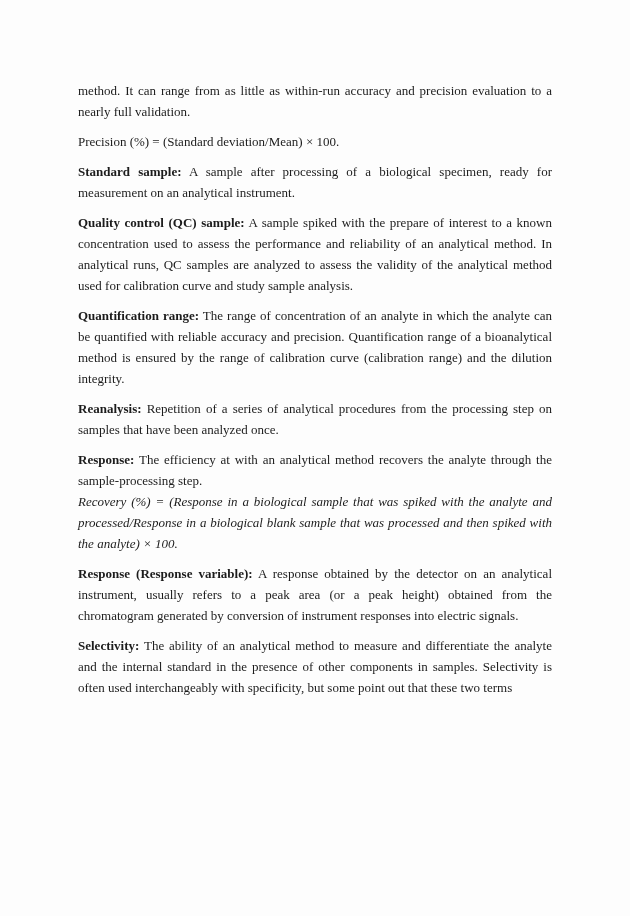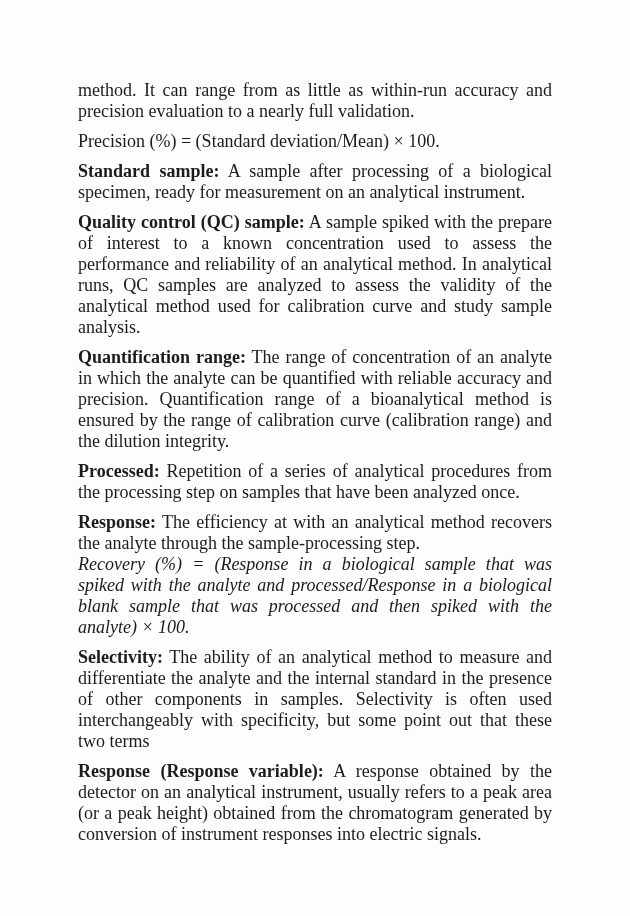--- a/index.html
+++ b/index.html
@@ -9,21 +9,21 @@
   }
   .page {
     position: relative;
     width: 630px;
     height: 916px;
     margin: 0 auto;
     background: #fdfdfd;
     box-sizing: border-box;
     padding: 80px 78px 0 78px;
     font-family: "Liberation Serif", "DejaVu Serif", serif;
-    font-size: 18px;
+    font-size: 13px;
     line-height: 21px;
     color: #1c1c1c;
     overflow: hidden;
   }
   p.para {
     margin: 0 0 9px 0;
     text-align: justify;
   }
   .term {
     font-weight: bold;
@@ -58,34 +58,34 @@
     <span class="term">Quality control (QC) sample:</span>
     <span>A sample spiked with the prepare of interest to a known concentration used to assess the performance and reliability of an analytical method. In analytical runs, QC samples are analyzed to assess the validity of the analytical method used for calibration curve and study sample analysis.</span>
   </p>
 
   <p class="para">
     <span class="term">Quantification range:</span>
     <span>The range of concentration of an analyte in which the analyte can be quantified with reliable accuracy and precision. Quantification range of a bioanalytical method is ensured by the range of calibration curve (calibration range) and the dilution integrity.</span>
   </p>
 
   <p class="para">
-    <span class="term">Processed:</span>
+    <span class="term">Reanalysis:</span>
     <span>Repetition of a series of analytical procedures from the processing step on samples that have been analyzed once.</span>
   </p>
 
   <p class="para">
     <span class="term">Response:</span>
     <span>The efficiency at with an analytical method recovers the analyte through the sample-processing step.</span>
     <span class="formula">Recovery (%) = (Response in a biological sample that was spiked with the analyte and processed/Response in a biological blank sample that was processed and then spiked with the analyte) × 100.</span>
   </p>
 
 
   <p class="para">
-    <span class="term">Selectivity:</span>
-    <span>The ability of an analytical method to measure and differentiate the analyte and the internal standard in the presence of other components in samples. Selectivity is often used interchangeably with specificity, but some point out that these two terms</span>
+    <span class="term">Response (Response variable):</span>
+    <span>A response obtained by the detector on an analytical instrument, usually refers to a peak area (or a peak height) obtained from the chromatogram generated by conversion of instrument responses into electric signals.</span>
   </p>
 
   <p class="para">
-    <span class="term">Response (Response variable):</span>
-    <span>A response obtained by the detector on an analytical instrument, usually refers to a peak area (or a peak height) obtained from the chromatogram generated by conversion of instrument responses into electric signals.</span>
+    <span class="term">Selectivity:</span>
+    <span>The ability of an analytical method to measure and differentiate the analyte and the internal standard in the presence of other components in samples. Selectivity is often used interchangeably with specificity, but some point out that these two terms</span>
   </p>
 
 </div>
 
 </body></html>

